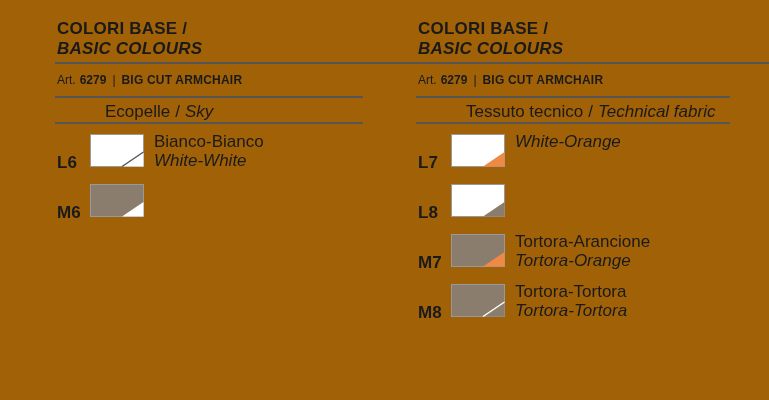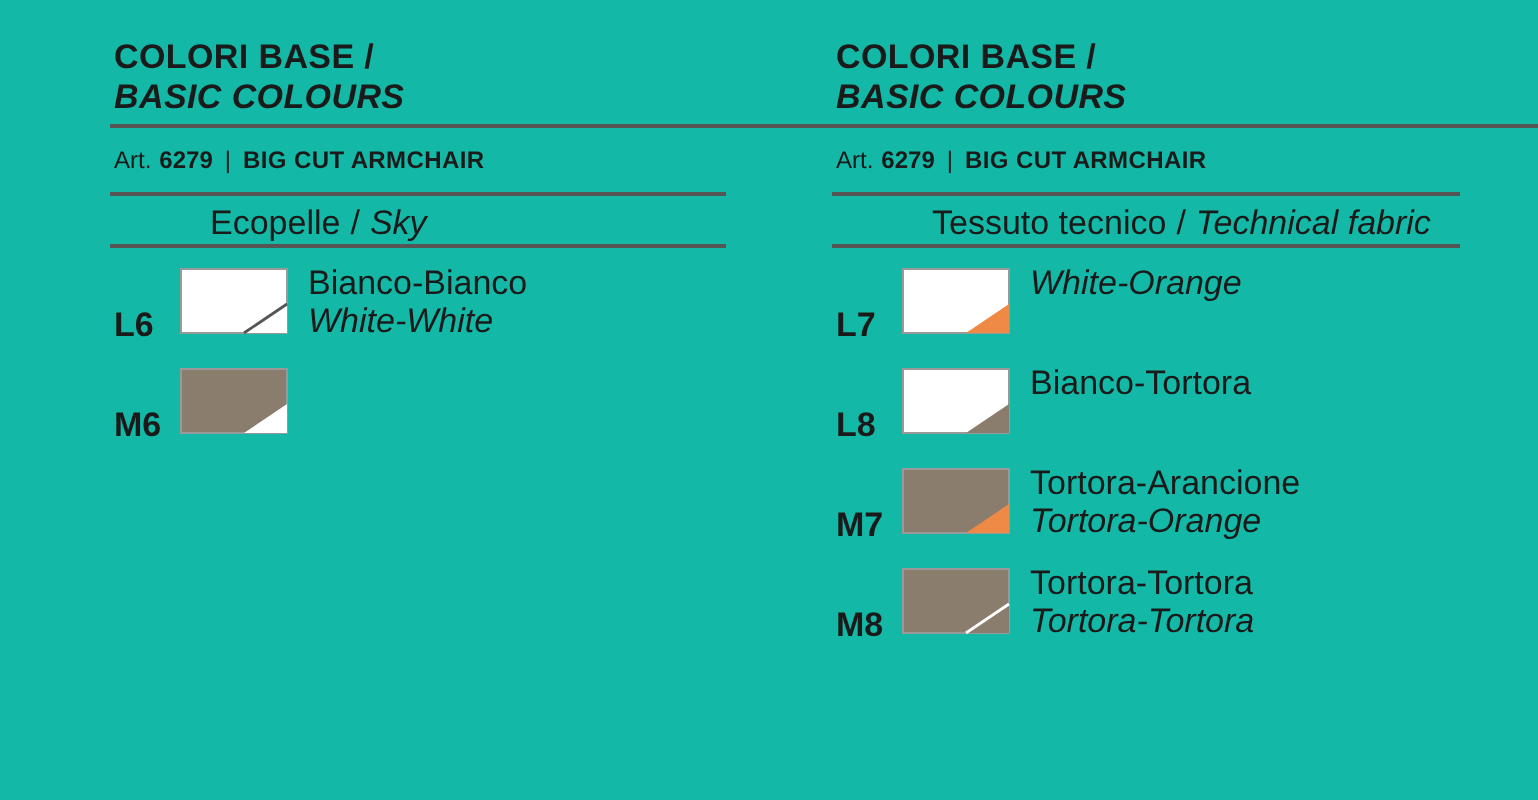--- a/index.html
+++ b/index.html
@@ -1,19 +1,19 @@
 <!DOCTYPE html>
 <html><head>
 <meta charset="utf-8">
 <style>
   html,body { margin:0; padding:0; background:#ffffff; }
   .page {
     position:relative;
     width:769px; height:400px;
-    background:#14b8a6;
+    background:#a16207;
     font-family:"Liberation Sans", sans-serif;
     color:#1a1a1a;
     overflow:hidden;
   }
   .rule { position:absolute; height:2px; background:#555555; }
   .rule-top { left:55px; top:62px; width:714px; }
 
   .col { position:absolute; top:0; }
   .col--left  { left:57px;  width:312px; }
   .col--right { left:418px; width:351px; }
@@ -111,21 +111,20 @@
     </div>
 
     <div class="swatch-row" style="top:184px">
       <span class="swatch-code">L8</span>
       <svg class="swatch-svg" width="54" height="33" viewBox="0 0 54 33">
         <rect class="sw-rect" x="0.5" y="0.5" width="53" height="32" stroke-width="1" fill="#ffffff" stroke="#999999"></rect>
         <polygon class="sw-tri" points="32,32.5 53.5,32.5 53.5,18" fill="#8b7d6e"></polygon>
         <line class="sw-diag" x1="32" y1="32.5" x2="53.5" y2="18" stroke-width="1.4" stroke="transparent"></line>
       </svg>
       <div class="swatch-labels">
-        <div class="swatch-label-it">Bianco-Tortora</div>
       </div>
     </div>
 
     <div class="swatch-row" style="top:234px">
       <span class="swatch-code">M7</span>
       <svg class="swatch-svg" width="54" height="33" viewBox="0 0 54 33">
         <rect class="sw-rect" x="0.5" y="0.5" width="53" height="32" stroke-width="1" fill="#8b7d6e" stroke="#999999"></rect>
         <polygon class="sw-tri" points="32,32.5 53.5,32.5 53.5,18" fill="#ee8a45"></polygon>
         <line class="sw-diag" x1="32" y1="32.5" x2="53.5" y2="18" stroke-width="1.4" stroke="transparent"></line>
       </svg>

